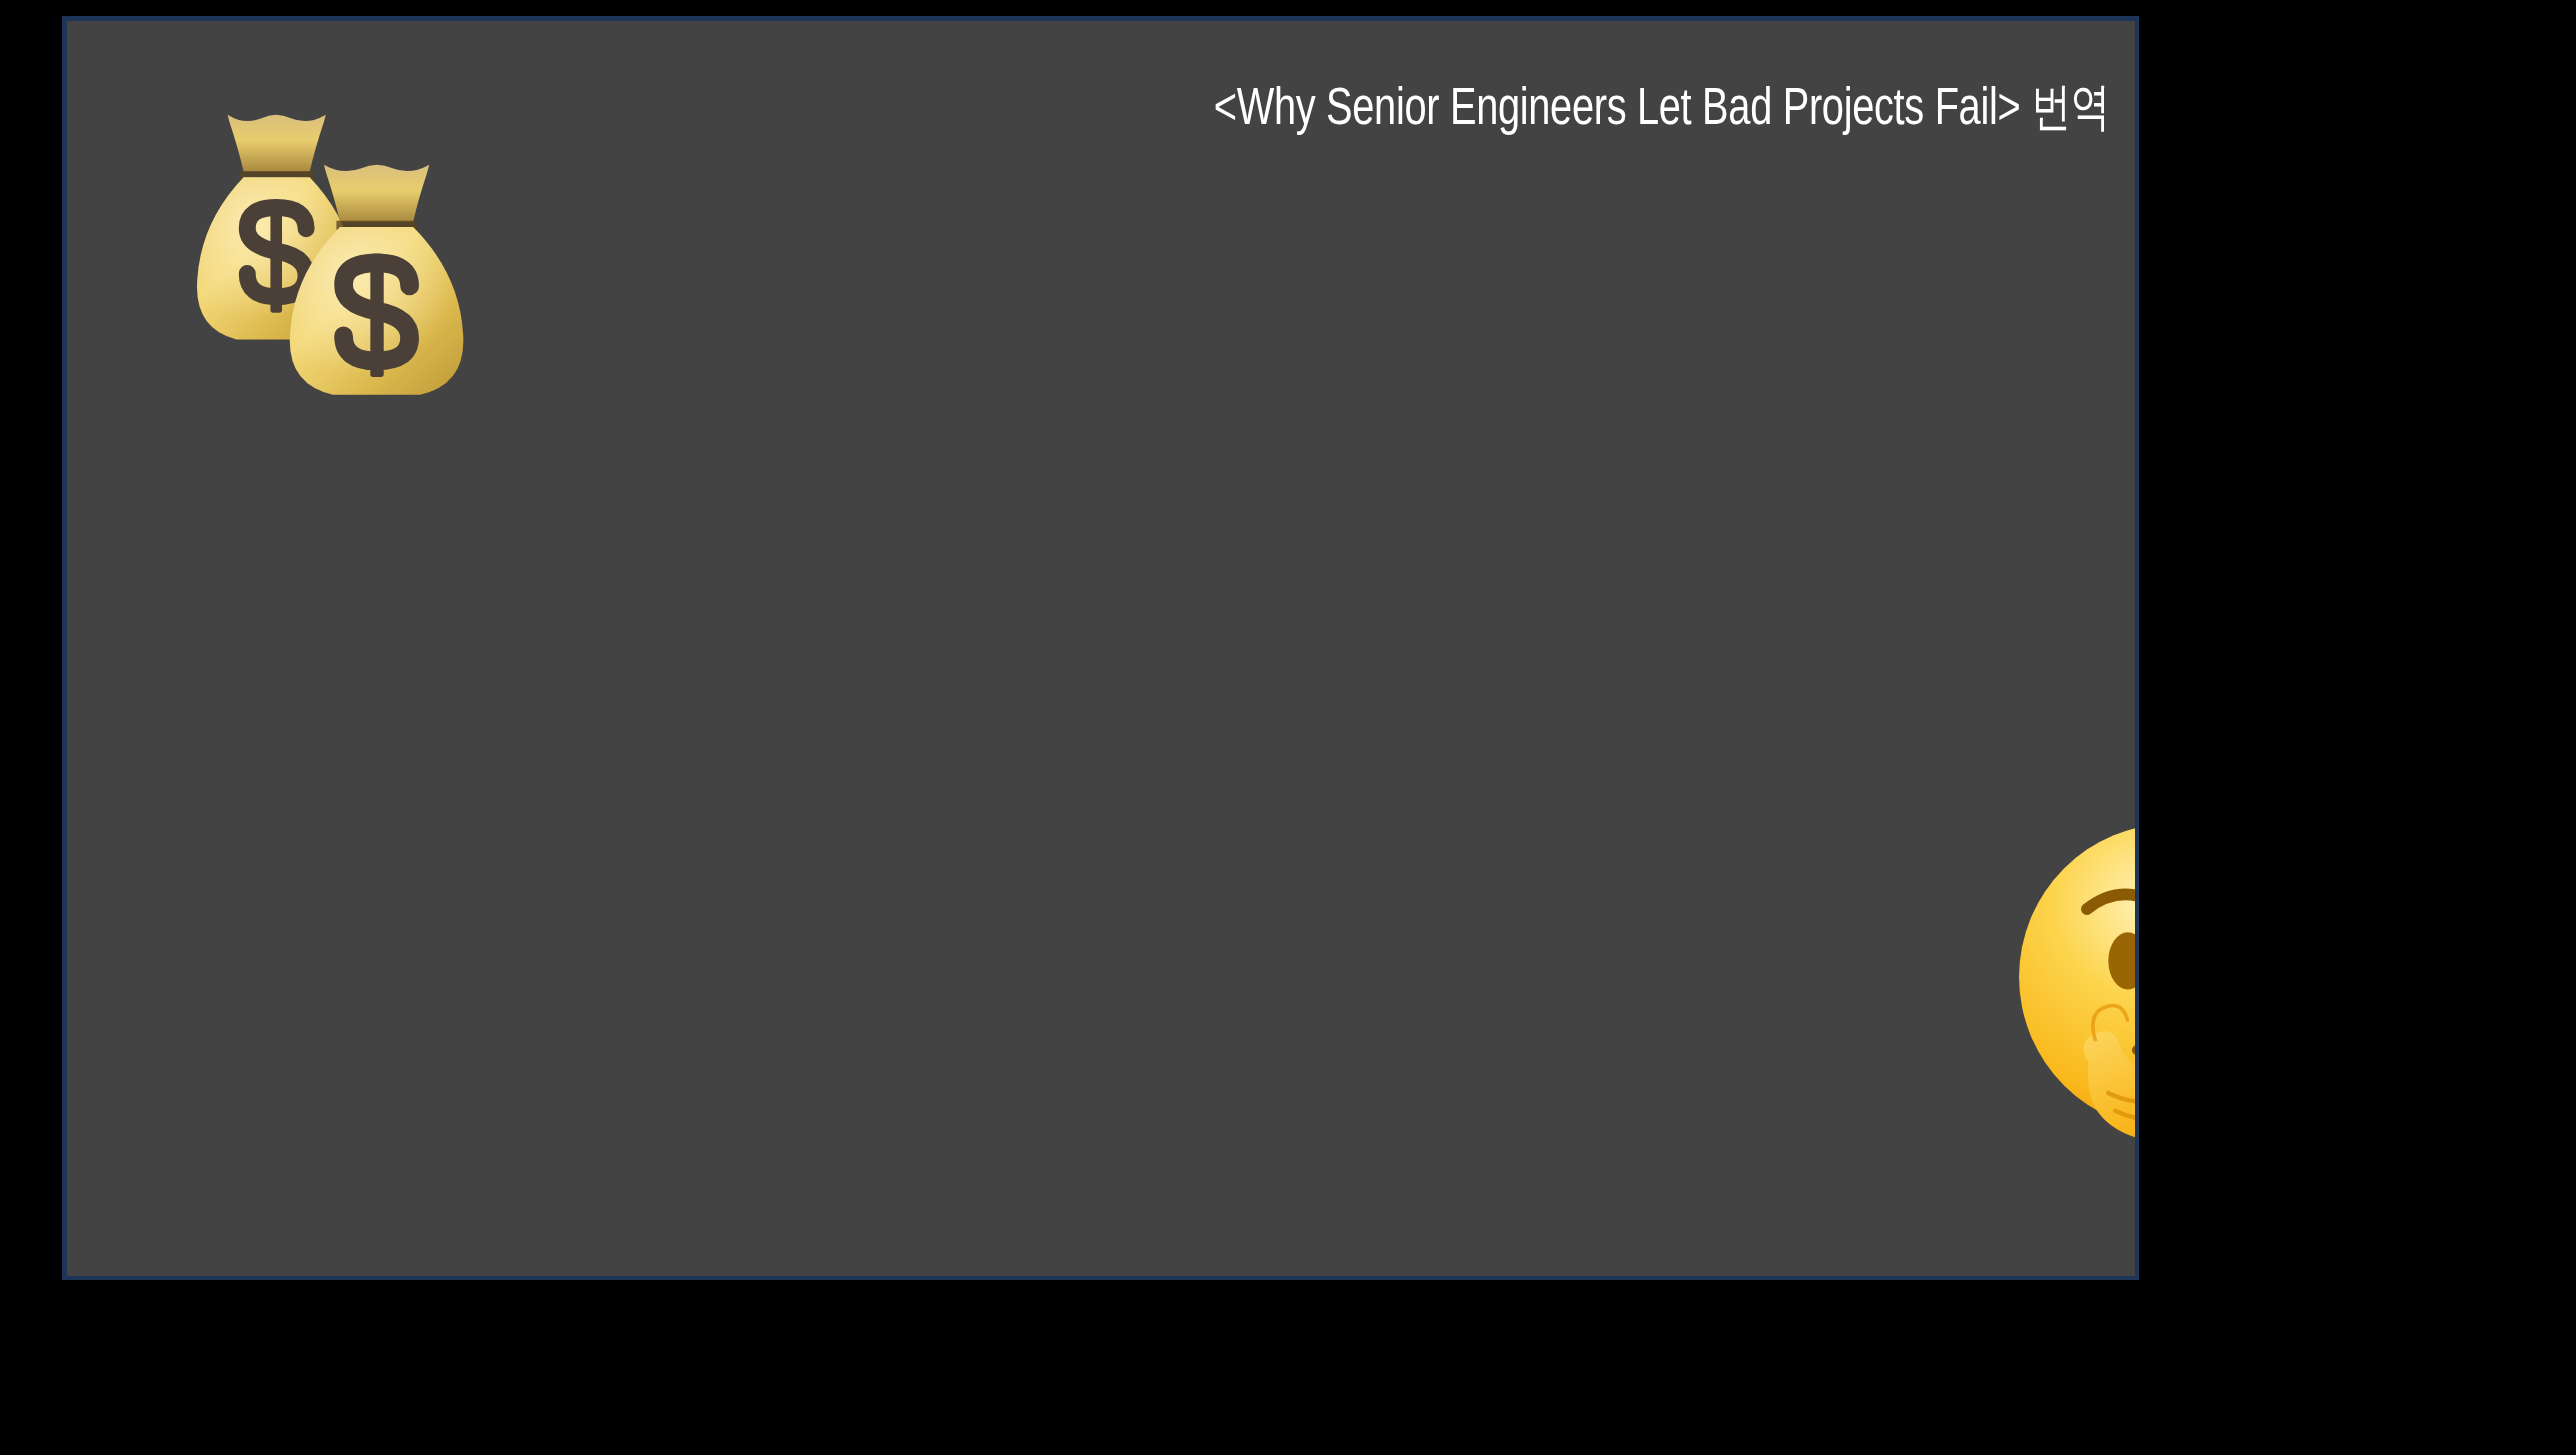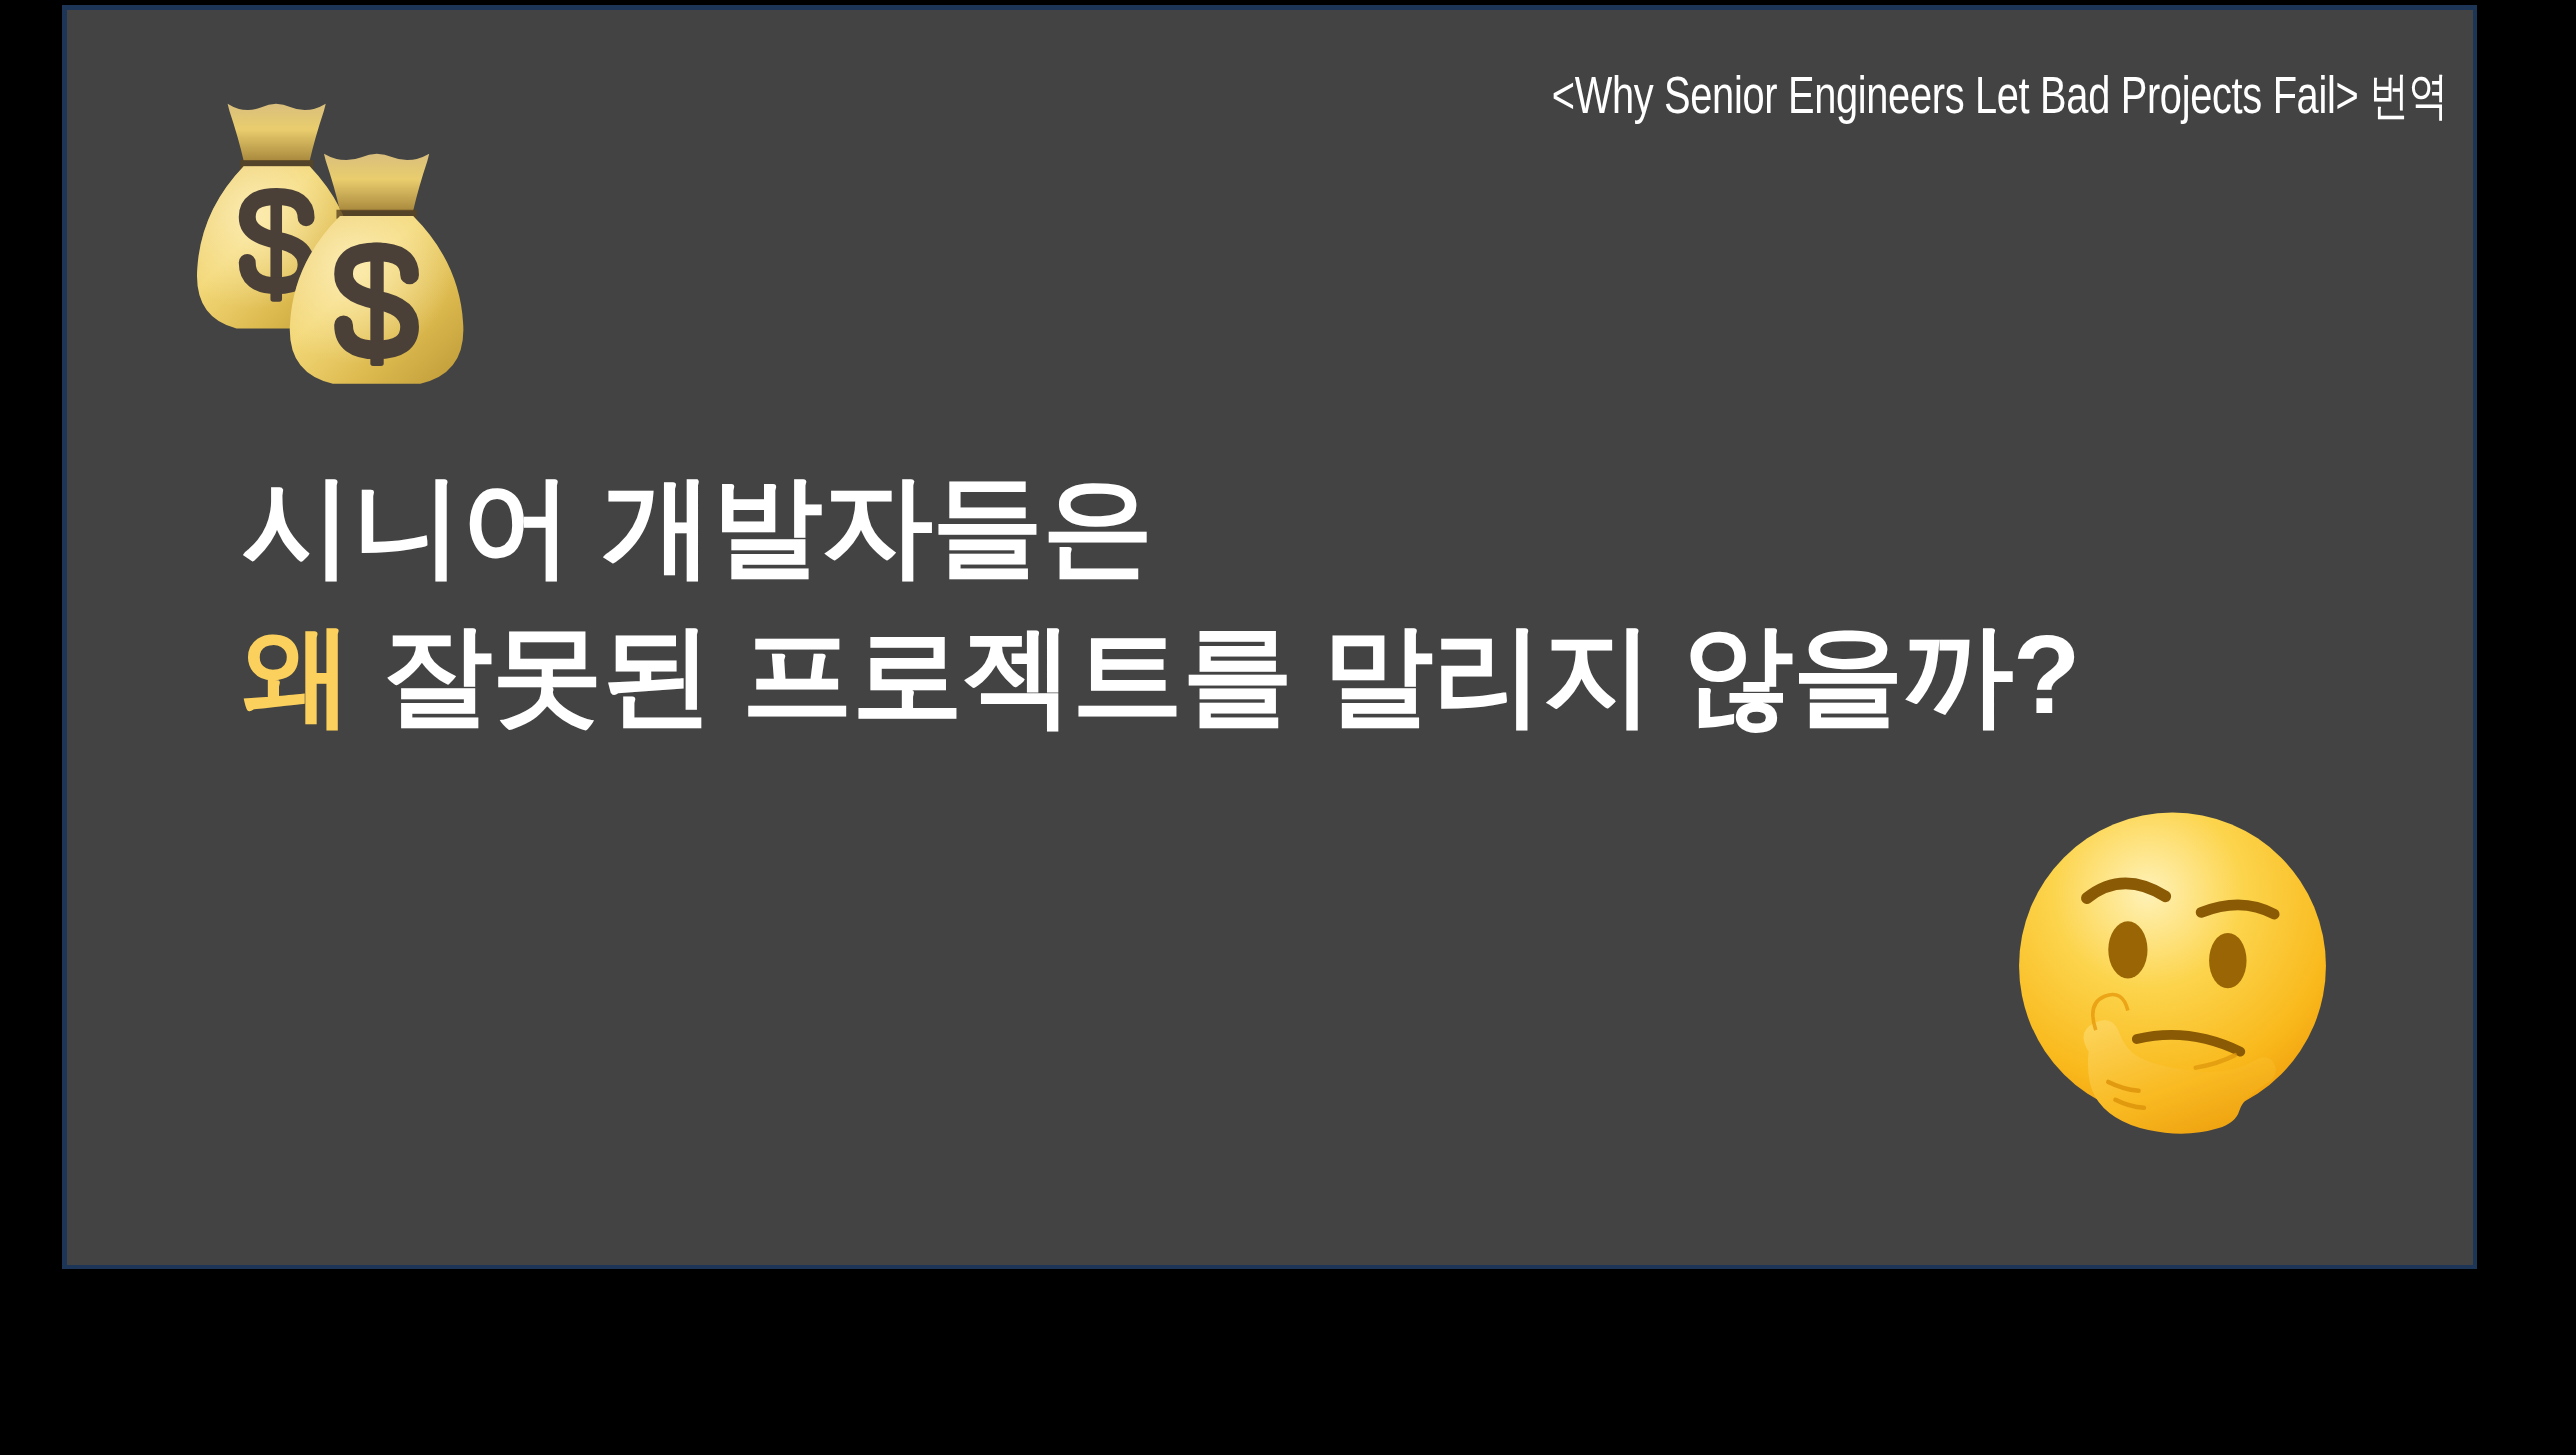--- a/index.html
+++ b/index.html
@@ -19,22 +19,22 @@
     position: relative;
     width: 2576px;
     height: 1455px;
     background: #000000;
   }
 
   
   #slide-frame {
     position: absolute;
     left: 62px;
-    top: 5px;
-    width: 2415px;
+    top: 16px;
+    width: 2077px;
     height: 1264px;
     background: #1d3557;
     box-sizing: border-box;
     padding: 4.5px;
   }
 
   
   #slide-surface {
     position: relative;
     width: 100%;
@@ -155,26 +155,20 @@
 
             <g fill="#4b4038">
               <rect x="220" y="196" width="15" height="138" rx="3"></rect>
               <path d="M264 232 q0 -26 -37 -26 q-37 0 -37 25 q0 22 37 29 q37 7 37 30
                        q0 26 -37 26 q-37 0 -37 -28" fill="none" stroke="#4b4038" stroke-width="21" stroke-linecap="round"></path>
             </g>
           </g>
         </svg>
       </div>
 
-      <div id="headline">
-        <span class="hl-line">시니어 개발자들은</span>
-        <span class="hl-line">
-          <span class="hl-accent">왜</span><span> 잘못된 프로젝트를 말리지 않을까?</span>
-        </span>
-      </div>
 
       <div id="thinking-emoji">
         <svg viewBox="0 0 380 380" xmlns="http://www.w3.org/2000/svg">
           <defs>
             <radialGradient id="faceGrad" cx="0.42" cy="0.26" r="0.82">
               <stop offset="0%" stop-color="#fff2b8"></stop>
               <stop offset="38%" stop-color="#fcd44c"></stop>
               <stop offset="76%" stop-color="#f9b91c"></stop>
               <stop offset="100%" stop-color="#f09a0a"></stop>
             </radialGradient>

